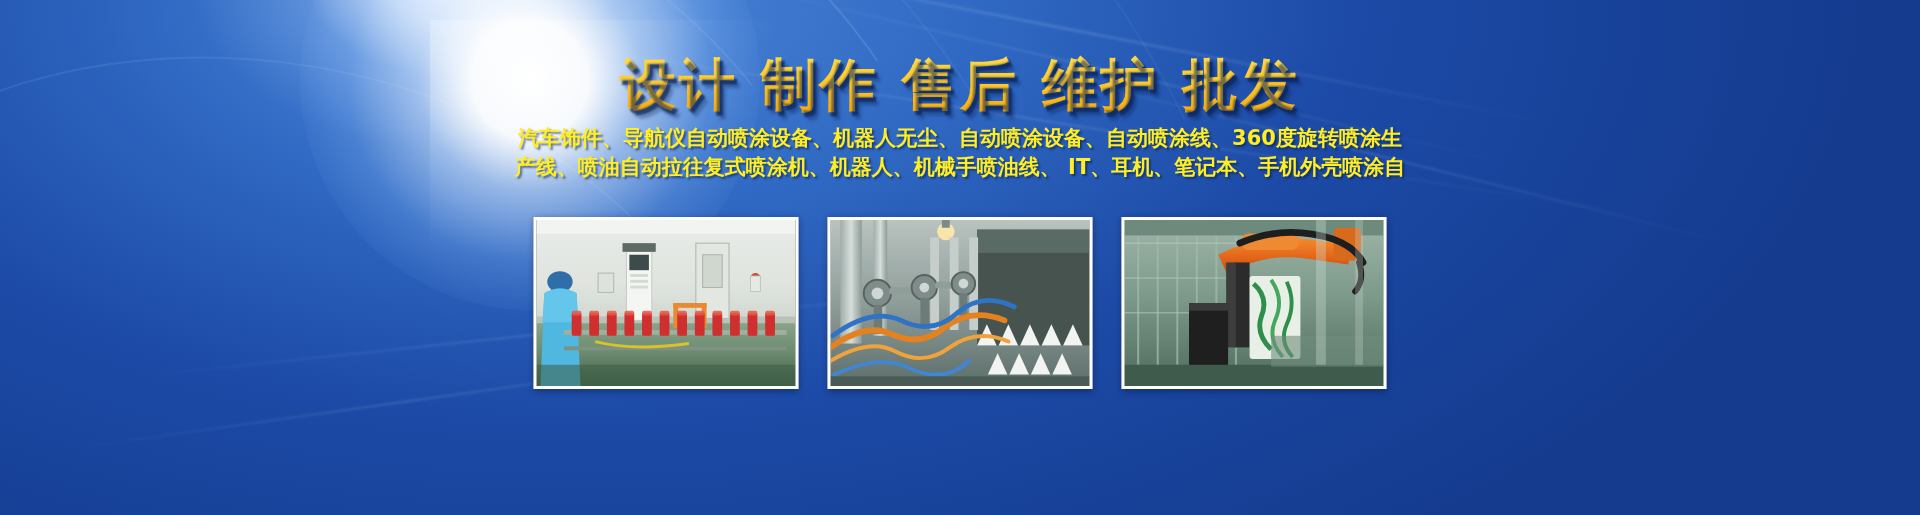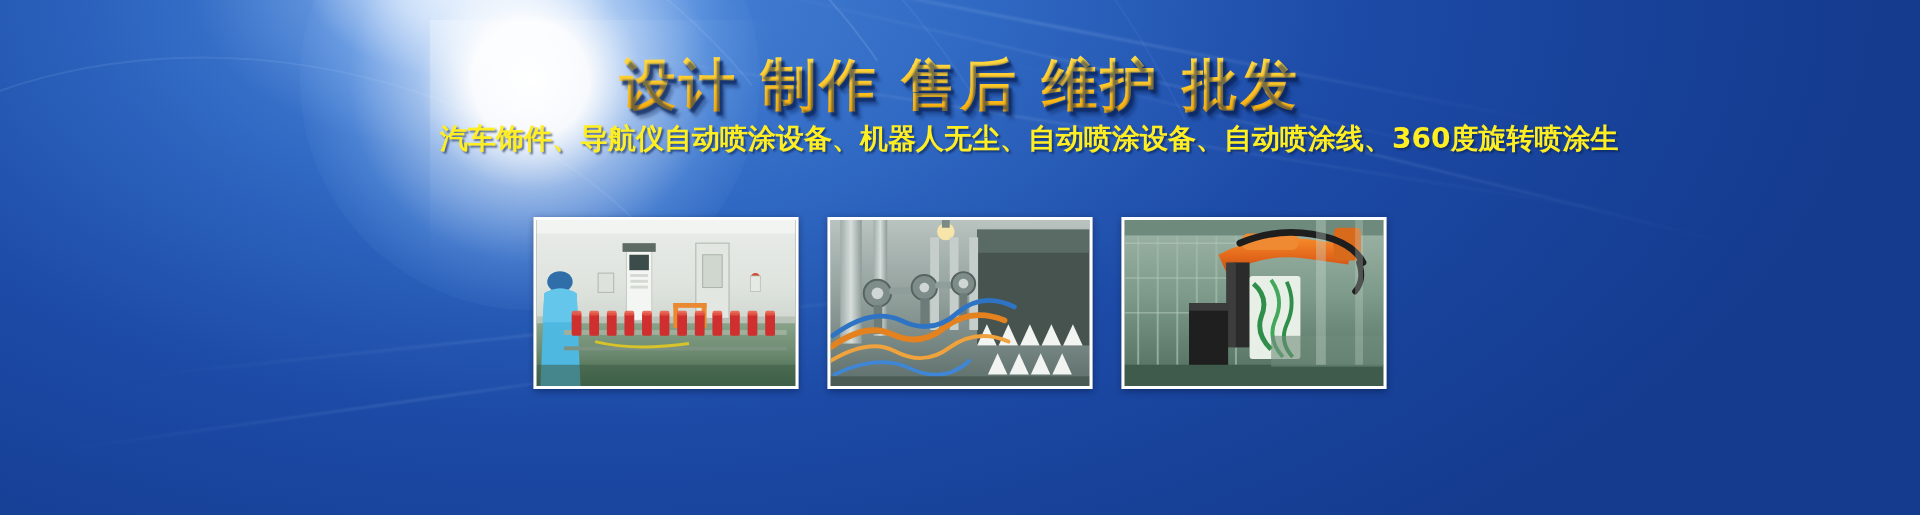--- a/index.html
+++ b/index.html
@@ -83,21 +83,21 @@
   }
 
   .subtitle {
     position: absolute;
     top: 124px;
     left: 50%;
     transform: translateX(-50%);
     width: 1040px;
     text-align: center;
     color: #ffee22;
-    font-size: 28px;
+    font-size: 21px;
     line-height: 29px;
     font-weight: bold;
     text-shadow: 2px 2px 2px rgba(8,30,80,0.6);
   }
   .subtitle div { white-space: nowrap; }
 
   .photos {
     position: absolute;
     top: 217px;
     left: 50%;
@@ -135,20 +135,21 @@
     <div class="beam b6"></div>
   </div>
 
   <div class="sun-ray"></div>
   <div class="sun"></div>
 
   <div class="headline">设计  制作  售后  维护  批发</div>
 
   <div class="subtitle">
     <div>汽车饰件、导航仪自动喷涂设备、机器人无尘、自动喷涂设备、自动喷涂线、360度旋转喷涂生</div>
+    <div>产线、喷油自动拉往复式喷涂机、机器人、机械手喷油线、 IT、耳机、笔记本、手机外壳喷涂自</div>
   </div>
 
   <div class="photos">
 
     <div class="photo">
       <svg viewBox="0 0 265 172" preserveAspectRatio="none">
         <defs>
           <linearGradient id="wall1" x1="0" y1="0" x2="0" y2="1">
             <stop offset="0%" stop-color="#e9ece8"></stop>
             <stop offset="60%" stop-color="#dfe4df"></stop>

